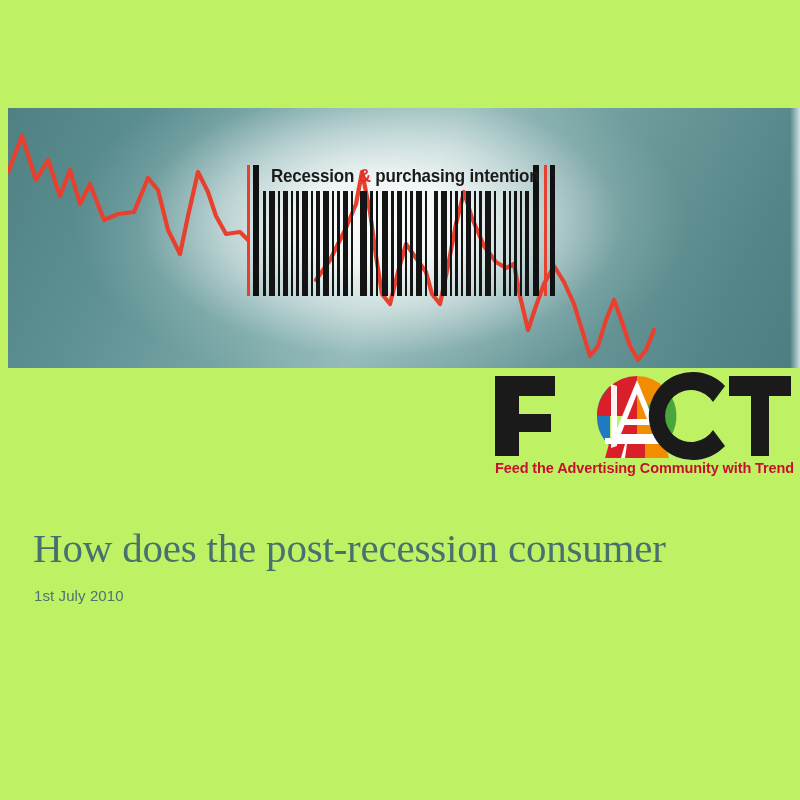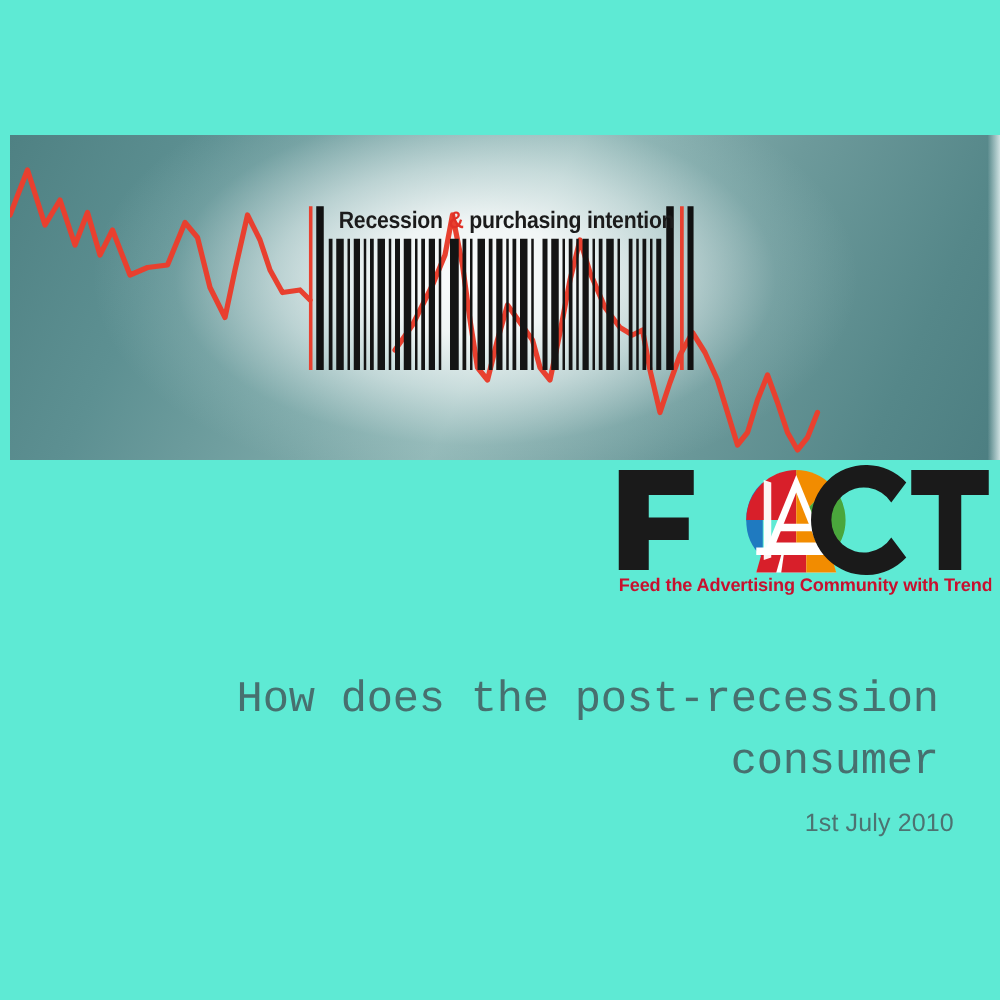--- a/index.html
+++ b/index.html
@@ -13,22 +13,21 @@
     height: 800px;
     position: relative;
     overflow: hidden;
     font-family: "Liberation Sans", sans-serif;
   }
 
   
   .slide {
     position: absolute;
     inset: 0;
-    background: #5eead4;
-    text-align: right;
+    background: #bef264;
   }
 
   
   .hero {
     position: absolute;
     left: 8px;
     top: 108px;
     width: 792px;
     height: 260px;
     overflow: hidden;
@@ -102,32 +101,32 @@
   .logo-svg { display: block; }
 
   
   .title-block {
     position: absolute;
     left: 33px;
     top: 524px;
     width: 730px;
   }
   .title {
-    font-family: Liberation Mono, monospace;
-    font-size: 35px;
+    font-family: Liberation Serif, serif;
+    font-size: 41px;
     font-weight: normal;
     line-height: 49px;
     color: #47706f;
     letter-spacing: -0.2px;
-    margin: 12px;
+    margin: 0;
   }
   .subtitle {
     margin: 14px 0 0 1px;
     font-family: "Liberation Sans", sans-serif;
-    font-size: 20px;
+    font-size: 15px;
     font-weight: normal;
     color: #4d7271;
     letter-spacing: 0.1px;
   }
 </style>
 </head>
 <body>
 
 <div class="slide">
 

